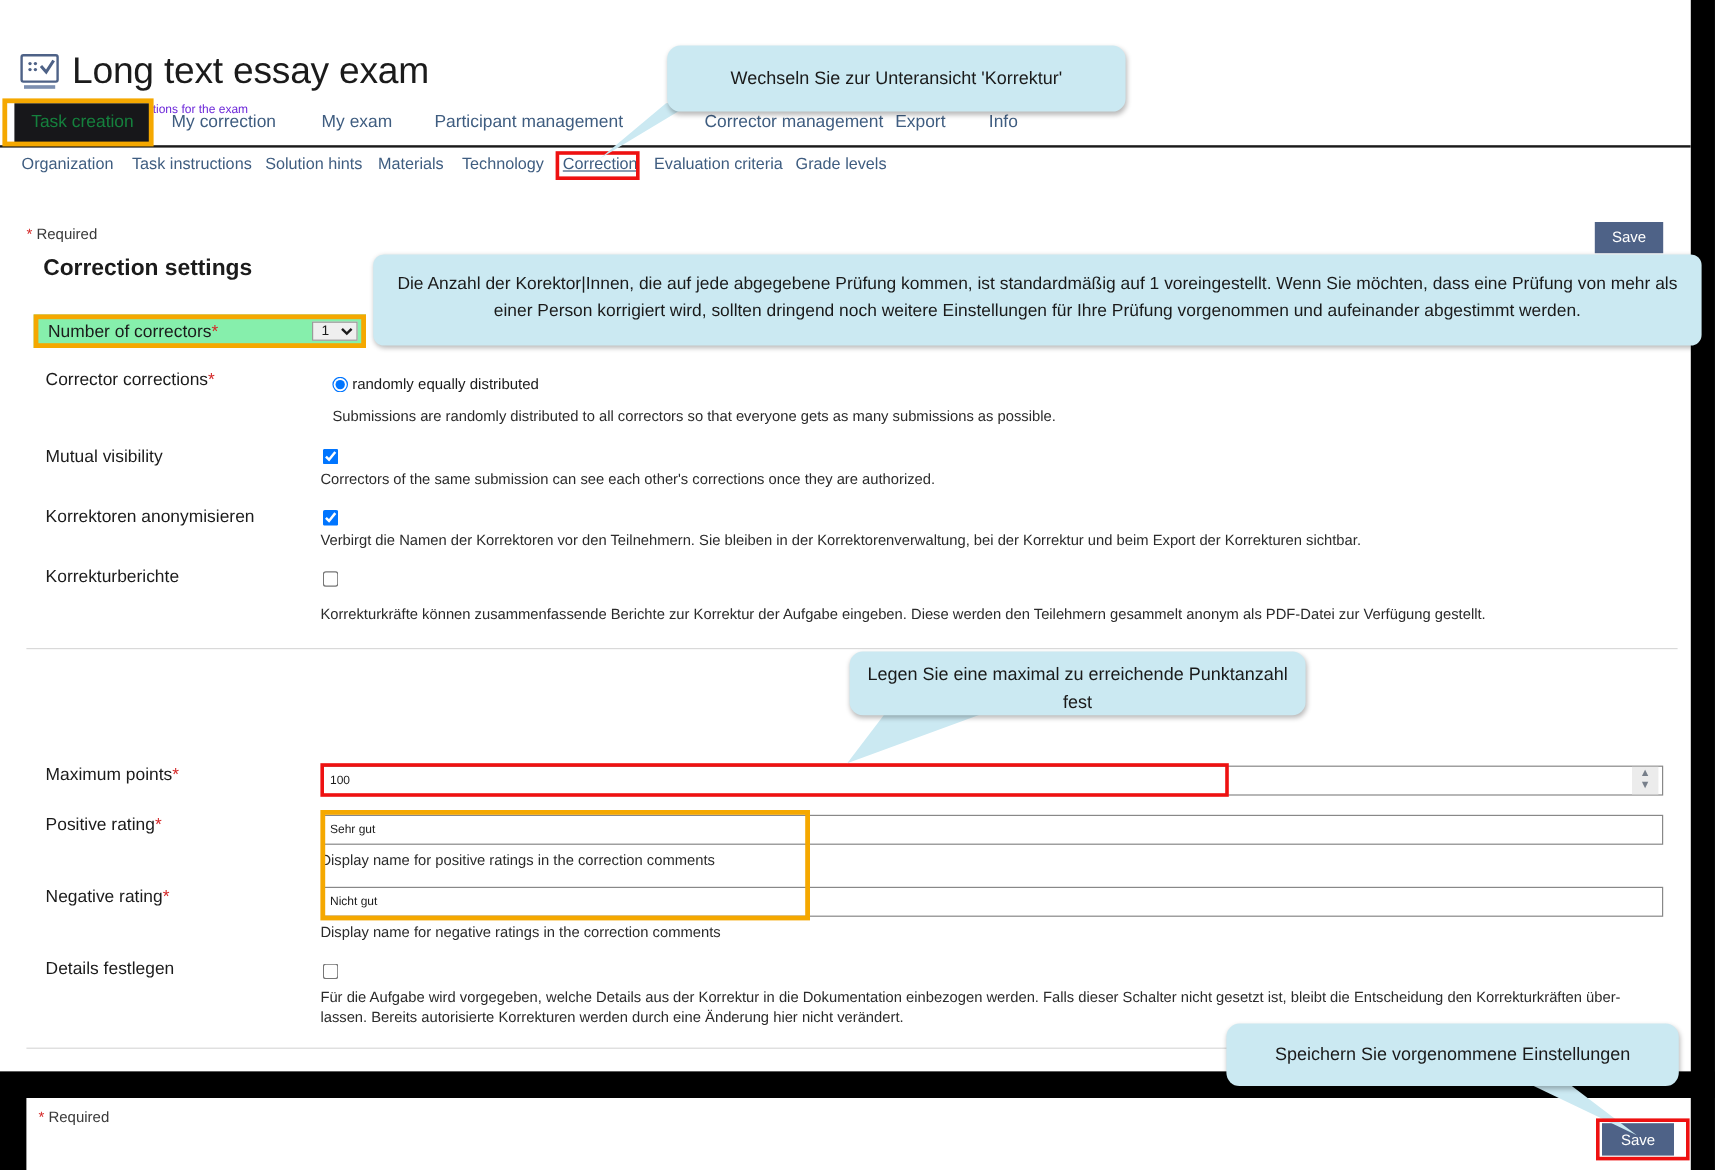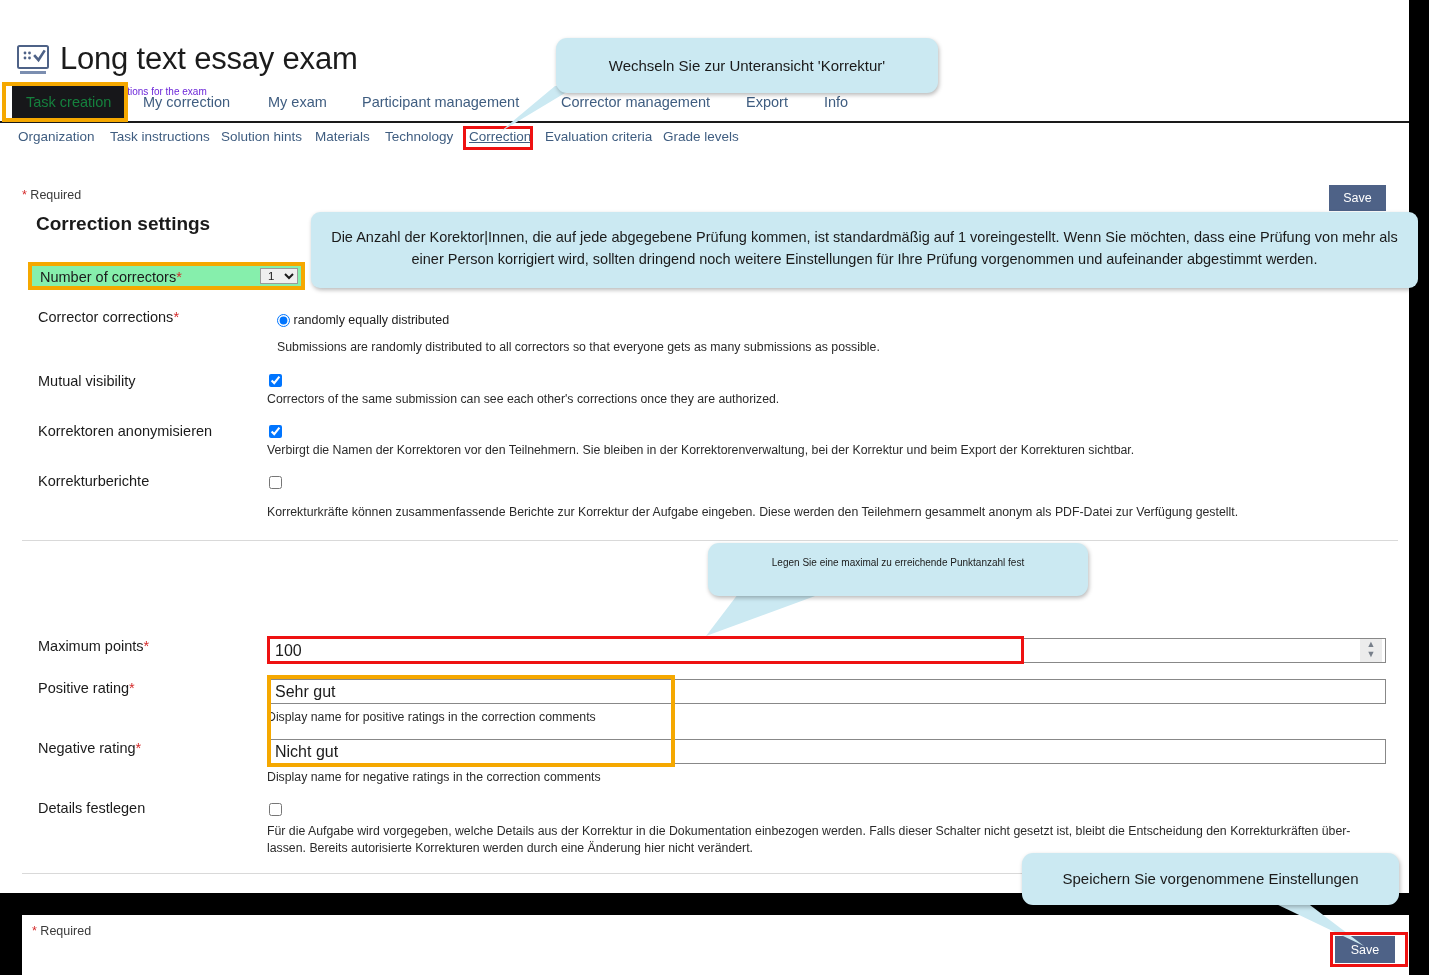--- a/index.html
+++ b/index.html
@@ -238,21 +238,21 @@
 
   
   .tinput {
     position: absolute;
     left: 268px;
     width: 1118px;
     height: 25px;
     box-sizing: border-box;
     border: 1px solid #888888;
     background: #ffffff;
-    font-size: 16px;
+    font-size: 10px;
     font-family: "Liberation Sans", sans-serif;
     color: #1b1b1b;
     padding: 0 6px;
   }
   .spinner {
     position: absolute;
     left: 1360px;
     width: 22px;
     height: 23px;
     background: #ececec;
@@ -367,21 +367,21 @@
     </span>
     <div class="page-title">Long text essay exam</div>
     <div class="page-subtitle">Further descriptions for the exam</div>
   </div>
 
   <div class="tabbar">
     <div class="tab active" style="left:12px;">Task creation</div>
     <div class="tab" style="left:143px;">My correction</div>
     <div class="tab" style="left:268px;">My exam</div>
     <div class="tab" style="left:362px;">Participant management</div>
-    <div class="tab" style="left:561px;">Corrector management</div>
+    <div class="tab" style="left:587px;">Corrector management</div>
     <div class="tab" style="left:746px;">Export</div>
     <div class="tab" style="left:824px;">Info</div>
   </div>
   <div class="hl-box-tab"></div>
 
   <div class="subtabbar">
     <div class="subtab" style="left:18px;">Organization</div>
     <div class="subtab" style="left:110px;">Task instructions</div>
     <div class="subtab" style="left:221px;">Solution hints</div>
     <div class="subtab" style="left:315px;">Materials</div>
@@ -480,21 +480,21 @@
   <span class="bubble-txt">Wechseln Sie zur Unteransicht 'Korrektur'</span>
 </div>
 
 <div class="bubble" style="left:311px; top:212px; width:1107px; height:76px; padding-top:14px; font-size:14.5px; line-height:22px; border-radius:9px;">
   <span class="bubble-txt">Die Anzahl der Korektor|Innen, die auf jede abgegebene Prüfung kommen, ist standardmäßig auf 1 voreingestellt. Wenn Sie möchten, dass eine Prüfung von mehr als einer Person korrigiert wird, sollten dringend noch weitere Einstellungen für Ihre Prüfung vorgenommen und aufeinander abgestimmt werden.</span>
 </div>
 
 <svg class="tail" style="left:706px; top:592px; width:120px; height:50px;">
   <polygon points="120,0 32,2 0,44" fill="#cbe9f2"></polygon>
 </svg>
-<div class="bubble" style="left:708px; top:543px; width:380px; height:53px; padding-top:8px; font-size:10px; line-height:23px;">
+<div class="bubble" style="left:708px; top:543px; width:380px; height:53px; padding-top:8px; font-size:15px; line-height:23px;">
   <span class="bubble-txt">Legen Sie eine maximal zu erreichende Punktanzahl fest</span>
 </div>
 
 <svg class="tail" style="left:1272px; top:902px; width:100px; height:48px; z-index:55;">
   <polygon points="0,0 34,0 92,44" fill="#cbe9f2"></polygon>
 </svg>
 <div class="bubble" style="left:1022px; top:853px; width:377px; height:52px; line-height:52px; font-size:15px; z-index:56;">
   <span class="bubble-txt">Speichern Sie vorgenommene Einstellungen</span>
 </div>
 

